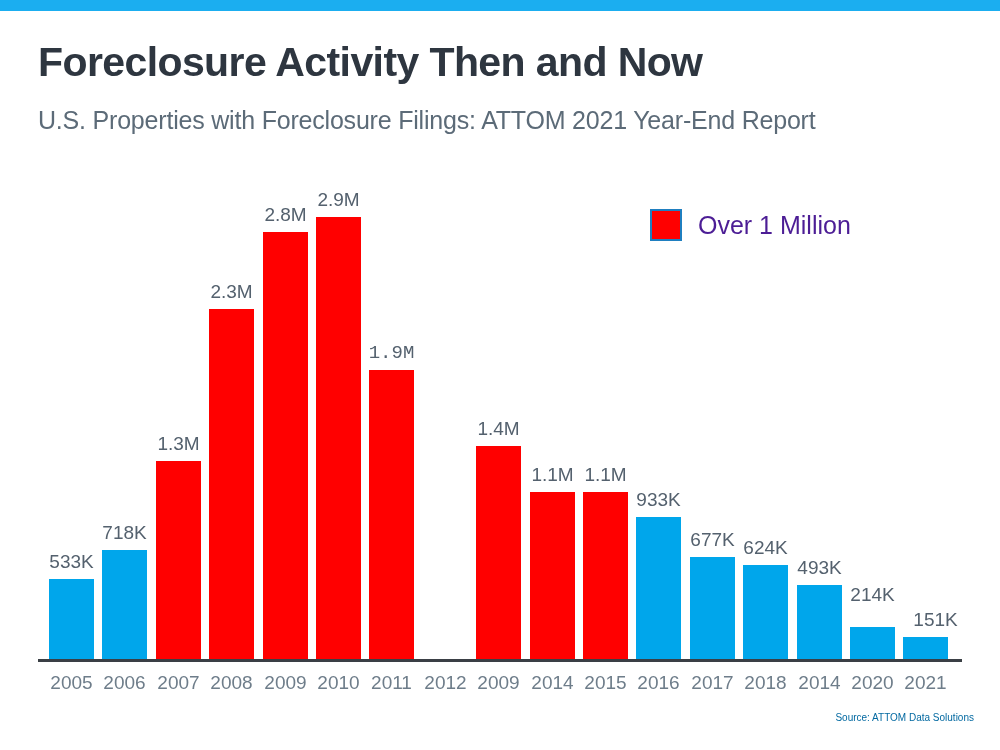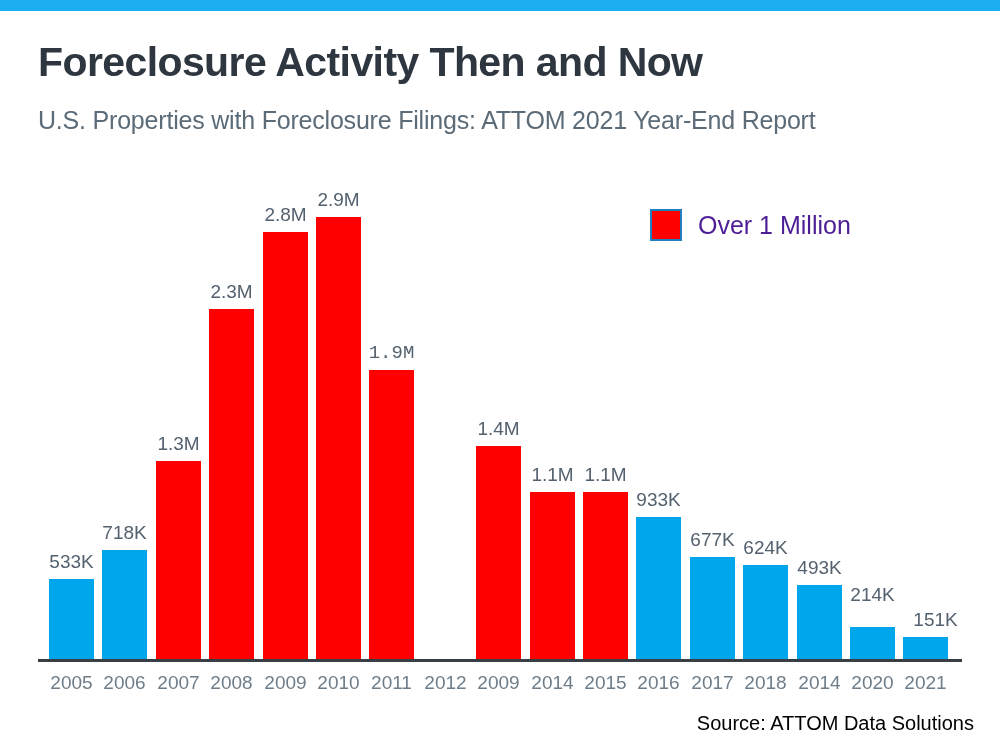--- a/index.html
+++ b/index.html
@@ -116,22 +116,22 @@
     width: 45px;
     text-align: center;
     font-size: 19px;
     color: #6E7D8A;
     font-family: "Liberation Sans", sans-serif;
   }
   #source {
     position: absolute;
     right: 26px;
     top: 712px;
-    font-size: 20px;
-    color: #000000;
+    font-size: 10px;
+    color: #0369a1;
     white-space: nowrap;
   }
 </style>
 </head>
 <body>
 
 <div id="page">
 
   <div id="top-bar" style="background: rgb(27, 174, 240);"></div>
 

